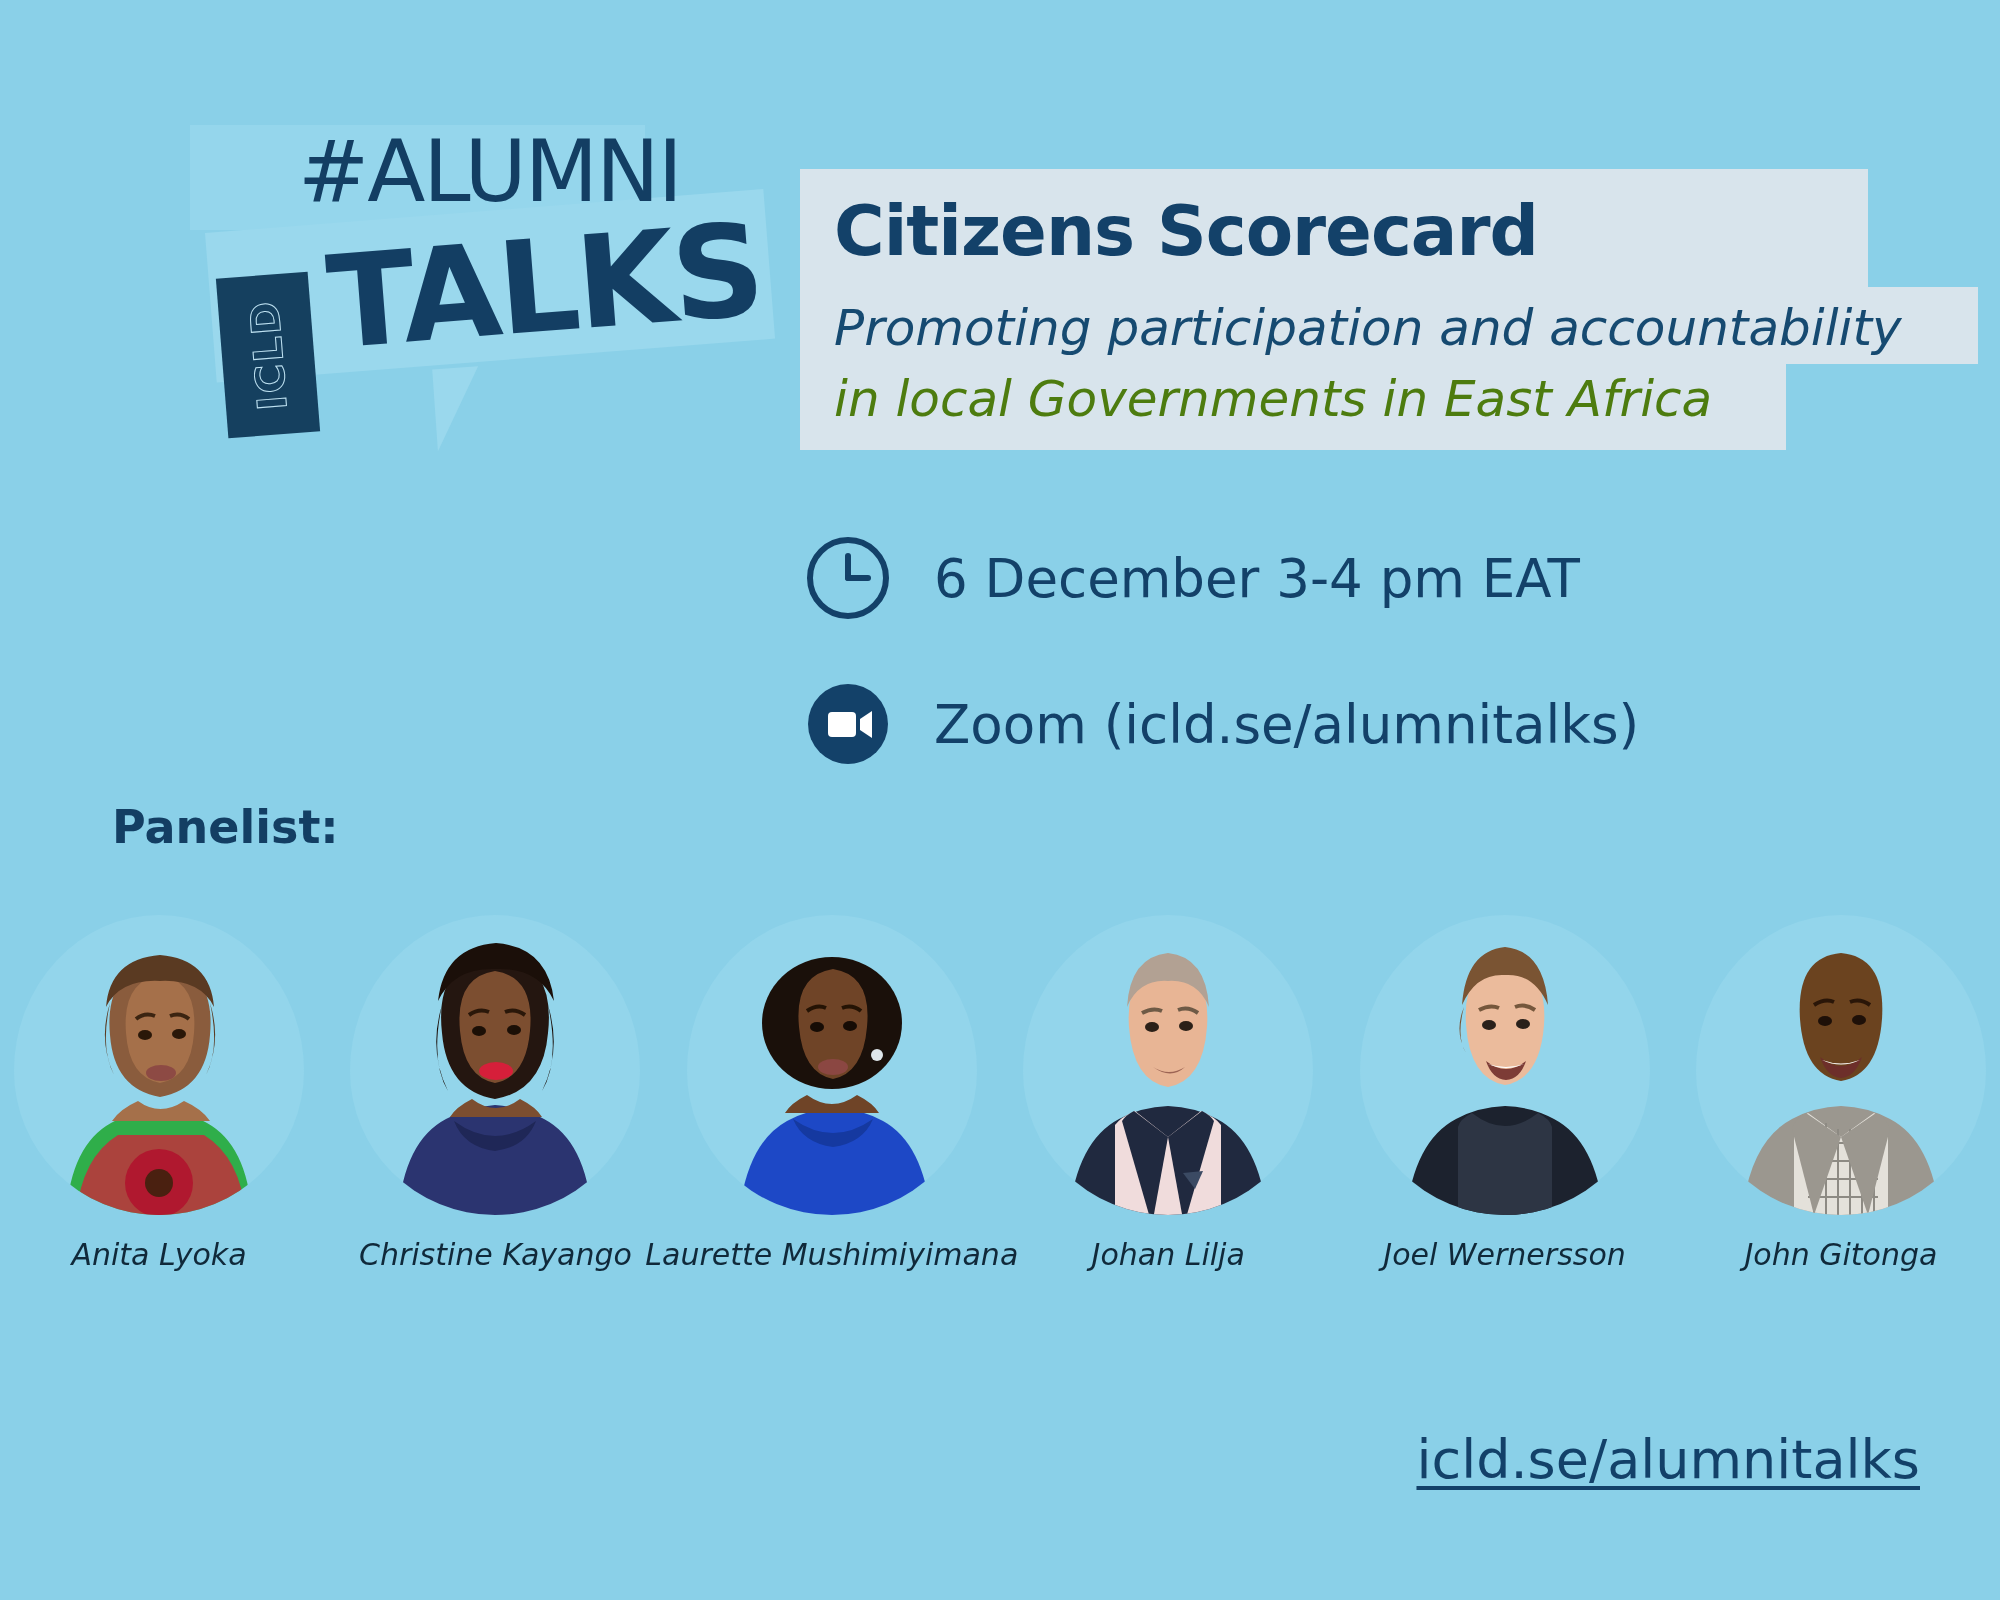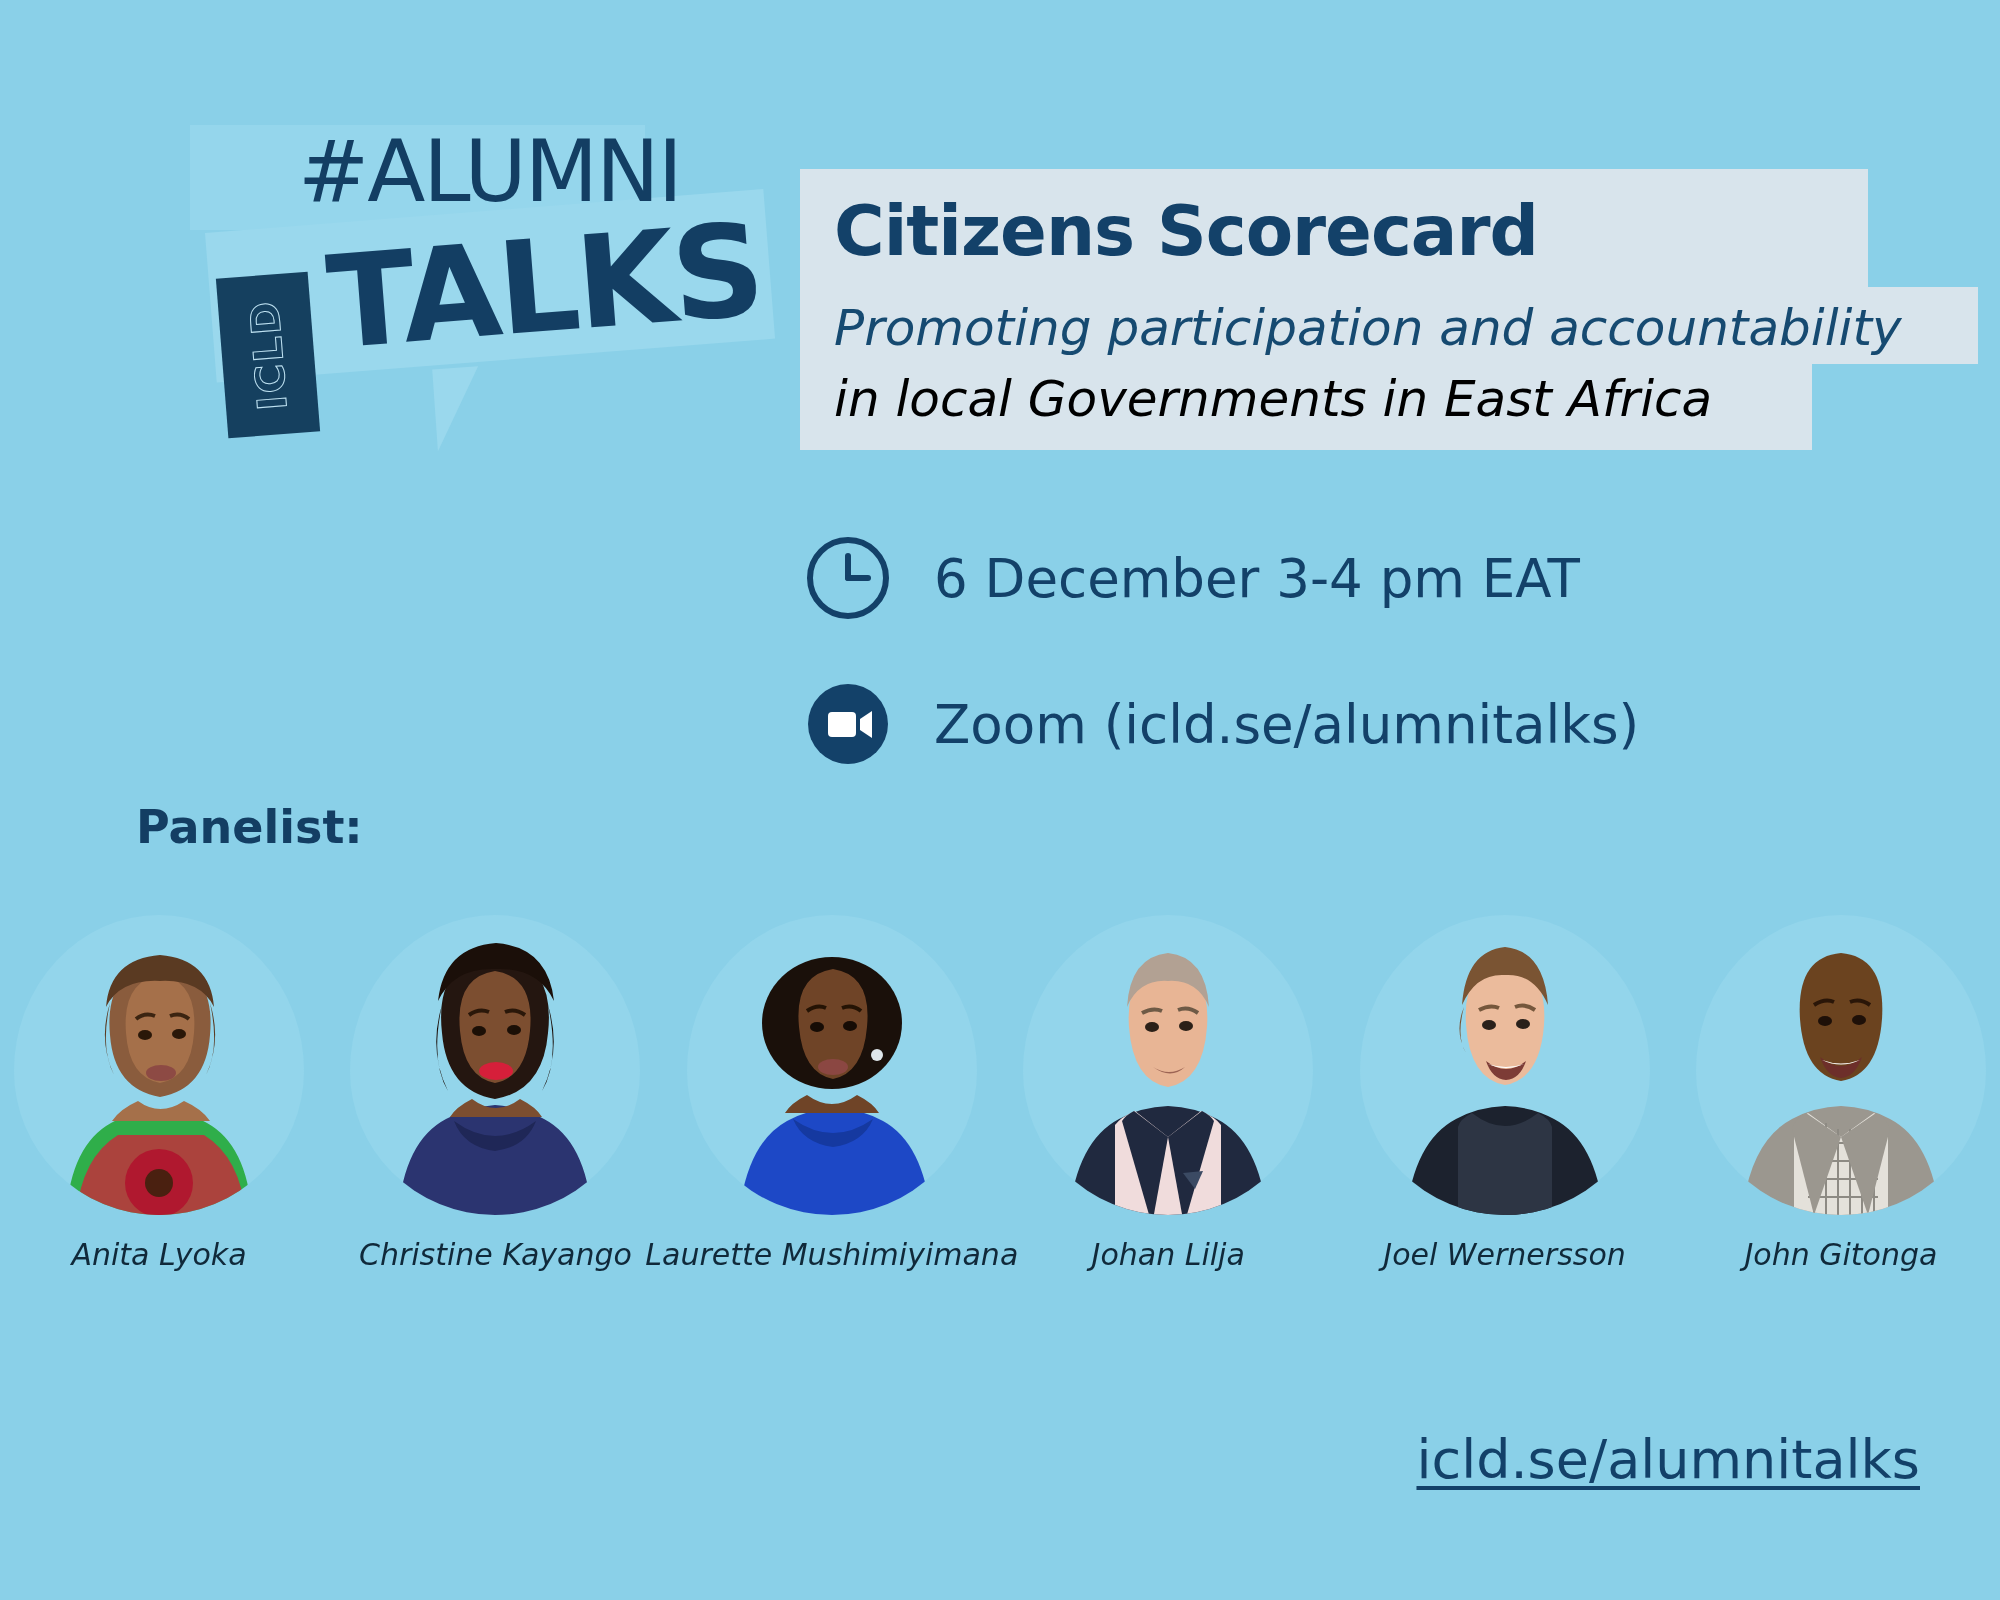--- a/index.html
+++ b/index.html
@@ -70,39 +70,39 @@
     font-weight:bold;font-size:69px;color:#134169;
     line-height:1.05;letter-spacing:-1px;
   }
   .hl-sub1{
     padding:10px 34px 4px 34px;width:1110px;
     font-family:"DejaVu Sans", sans-serif;
     font-style:italic;font-size:50px;color:#164a71;
     line-height:1.25;white-space:nowrap;
   }
   .hl-sub2{
-    padding:4px 48px 20px 34px;width:930px;
-    font-family:"DejaVu Sans", sans-serif;
-    font-style:italic;font-size:50px;color:#000000;
+    padding:4px 22px 20px 34px;width:930px;
+    font-family:"DejaVu Sans", sans-serif;
+    font-style:italic;font-size:50px;color:#4d7c0f;
     line-height:1.25;white-space:nowrap;
   }
 
   
   .info{position:absolute;left:800px;top:530px;}
   .info-row{display:flex;align-items:center;margin-bottom:50px;}
   .info-icon{width:96px;height:96px;flex:0 0 96px;display:flex;align-items:center;justify-content:center;}
   .info-text{
     margin-left:38px;
     font-family:"DejaVu Sans", sans-serif;
     font-size:53px;color:#134169;white-space:nowrap;
   }
 
   
   .panelist-label{
-    position:absolute;left:136px;top:800px;
+    position:absolute;left:112px;top:800px;
     font-family:"DejaVu Sans", sans-serif;
     font-weight:bold;font-size:46px;color:#133e63;
   }
   .panel-strip{
     position:absolute;left:0;top:915px;width:2000px;height:420px;
     display:flex;justify-content:space-between;padding:0 4px;box-sizing:border-box;
   }
   .panel-item{width:310px;position:relative;display:flex;flex-direction:column;align-items:center;}
   .oval{
     width:290px;height:300px;border-radius:50% 50% 50% 50%/52% 52% 48% 48%;

